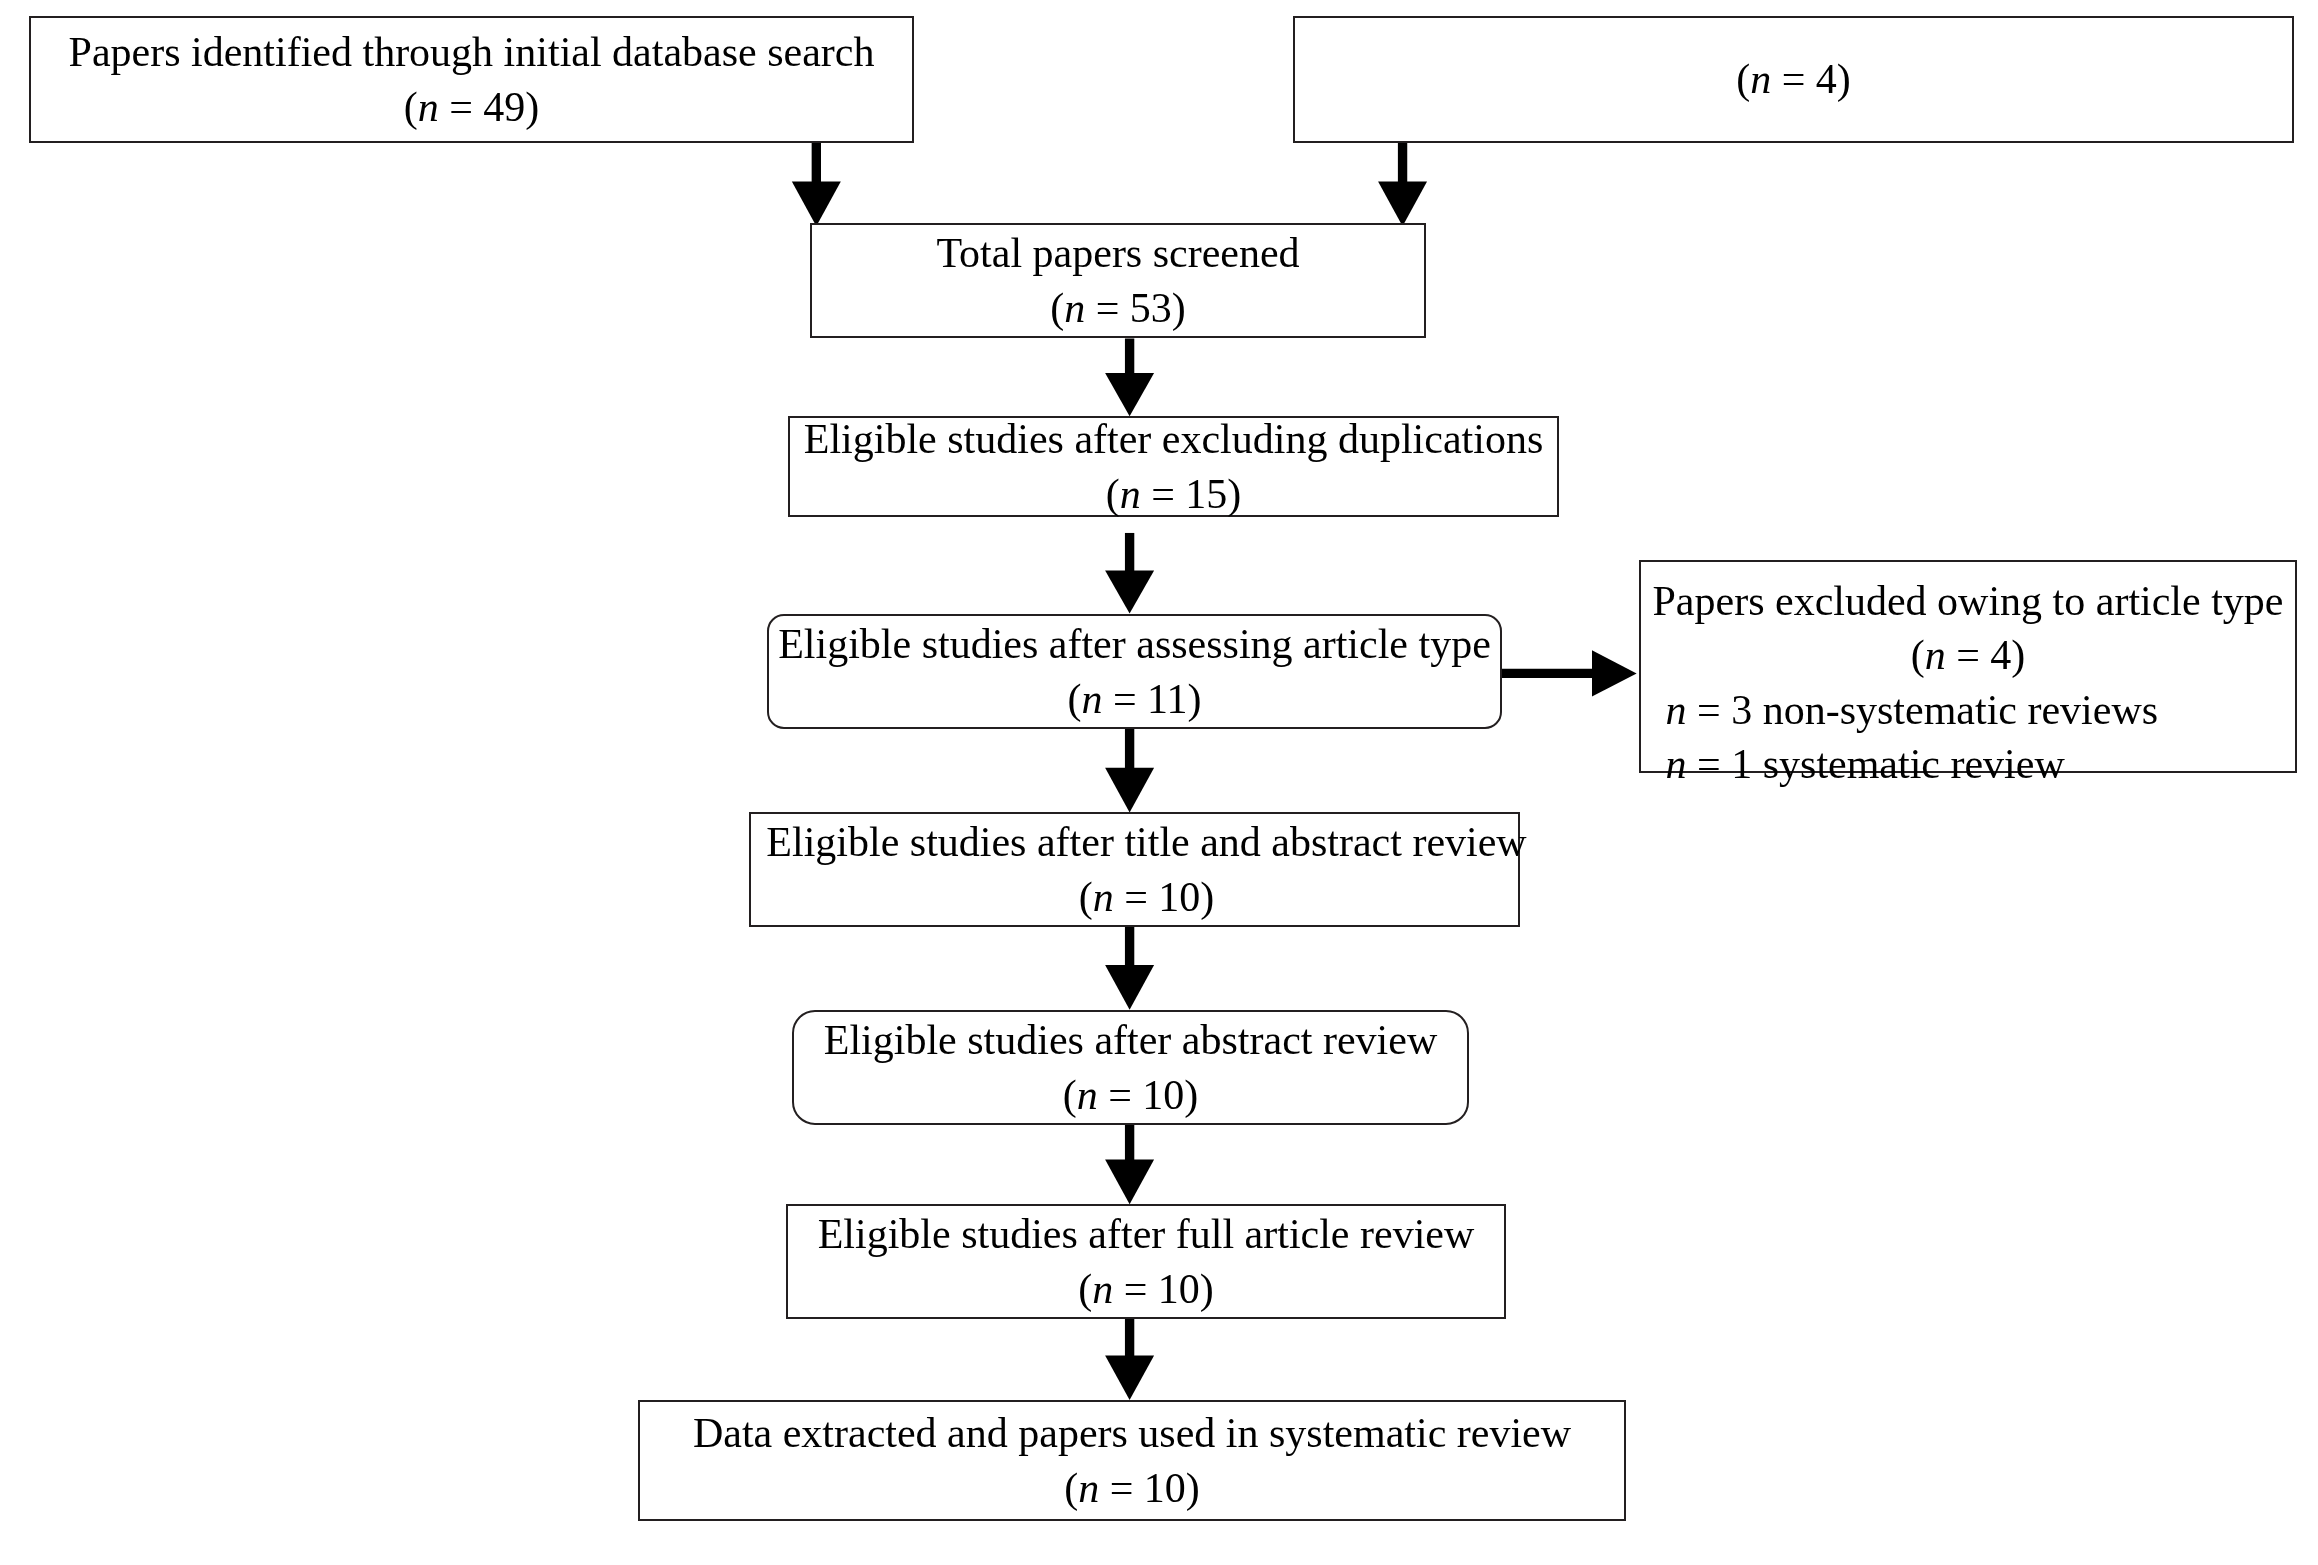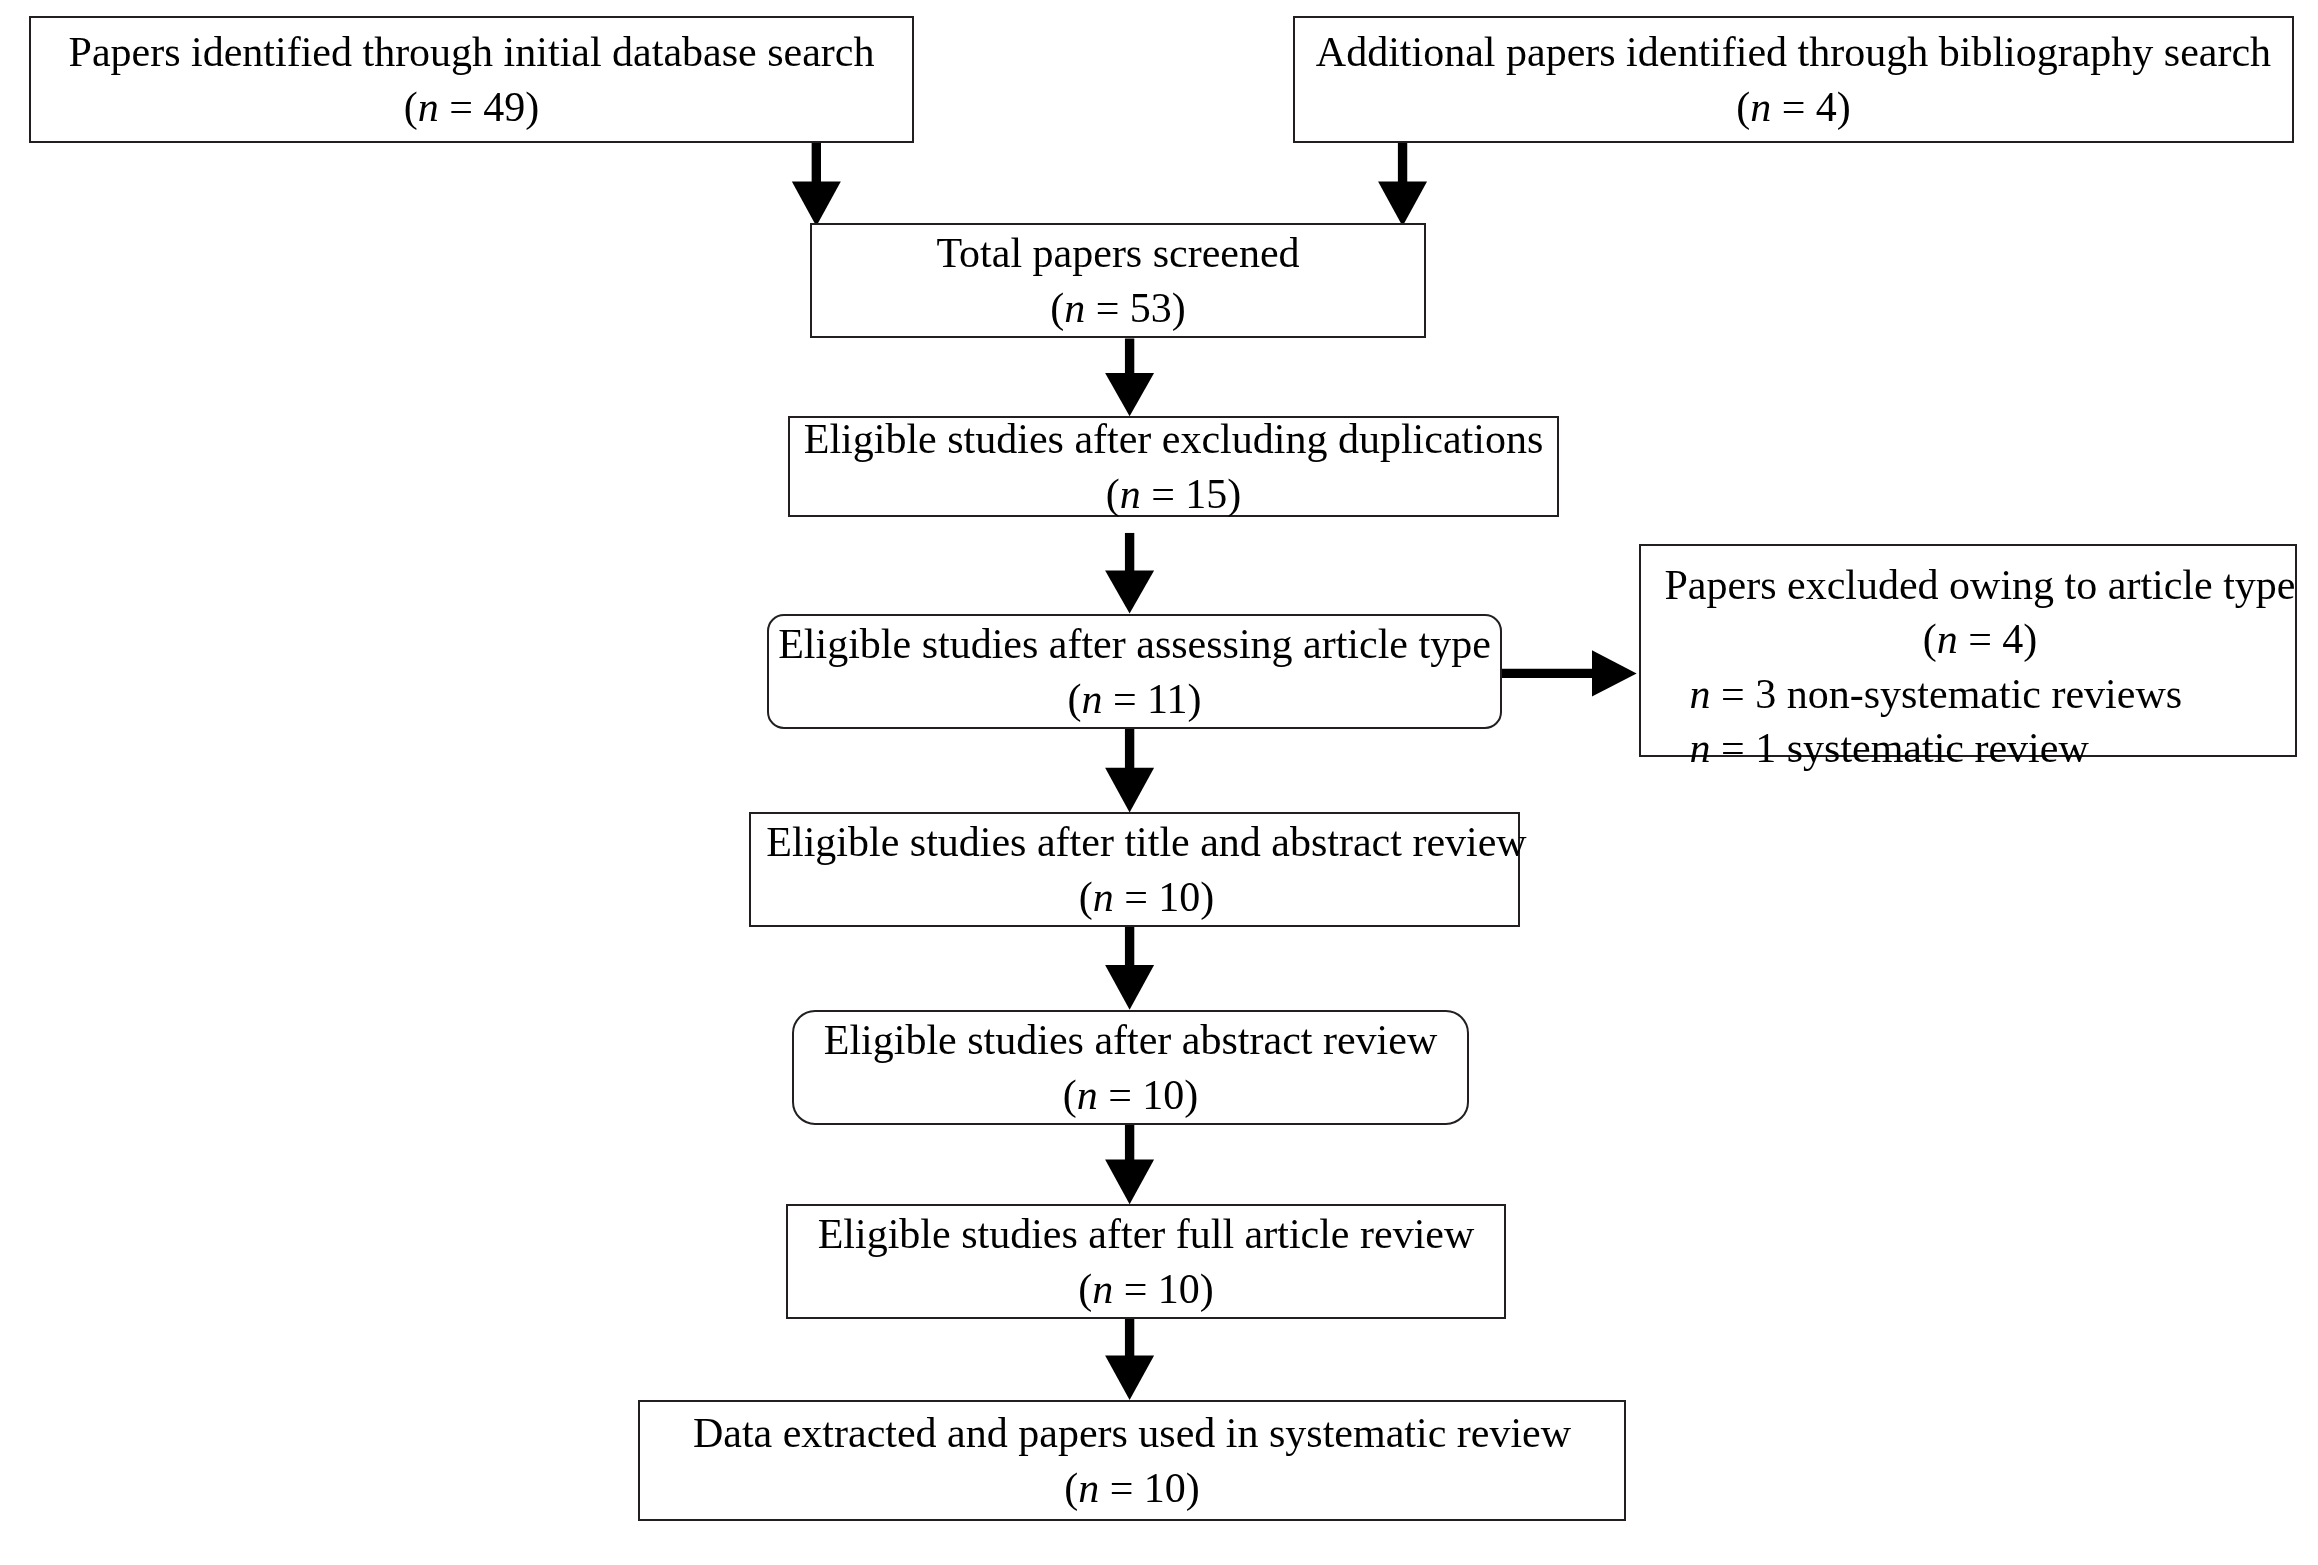--- a/index.html
+++ b/index.html
@@ -105,40 +105,39 @@
       <polygon points="1534,1882 1602,1882 1568,1944" fill="#000000"></polygon>
     </g>
   </svg>
 
   <div class="flow-box" style="left:29px; top:16px; width:885px; height:127px;">
     <span class="box-line">Papers identified through initial database search</span>
     <span class="box-line">(<span class="n-italic">n</span> = 49)</span>
   </div>
 
   <div class="flow-box" style="left:1293px; top:16px; width:1001px; height:127px;">
-    <span class="box-line">Additional papers identified through bibliography search</span>
     <span class="box-line">(<span class="n-italic">n</span> = 4)</span>
   </div>
 
   <div class="flow-box" style="left:810px; top:223px; width:616px; height:115px;font-family:Liberation Serif, serif;">
     <span class="box-line">Total papers screened</span>
     <span class="box-line">(<span class="n-italic">n</span> = 53)</span>
   </div>
 
   <div class="flow-box" style="left:788px; top:416px; width:771px; height:101px;">
     <span class="box-line">Eligible studies after excluding duplications</span>
     <span class="box-line">(<span class="n-italic">n</span> = 15)</span>
   </div>
 
   <div class="flow-box" style="left:767px; top:614px; width:735px; height:115px;border-radius:17px;">
     <span class="box-line">Eligible studies after assessing article type</span>
     <span class="box-line">(<span class="n-italic">n</span> = 11)</span>
   </div>
 
-  <div class="flow-box align-left-body" style="left:1639px; top:544px; width:658px; height:213px; justify-content:flex-start; padding-top:11.5px;padding-left:24px;">
+  <div class="flow-box align-left-body" style="left:1639px; top:560px; width:658px; height:213px; justify-content:flex-start; padding-top:11.5px;">
     <span class="box-line">Papers excluded owing to article type</span>
     <span class="box-line">(<span class="n-italic">n</span> = 4)</span>
     <span class="box-line left-line"><span class="n-italic">n</span> = 3 non-systematic reviews</span>
     <span class="box-line left-line"><span class="n-italic">n</span> = 1 systematic review</span>
   </div>
 
   <div class="flow-box" style="left:749px; top:812px; width:771px; height:115px;padding-left:24px;">
     <span class="box-line">Eligible studies after title and abstract review</span>
     <span class="box-line">(<span class="n-italic">n</span> = 10)</span>
   </div>

